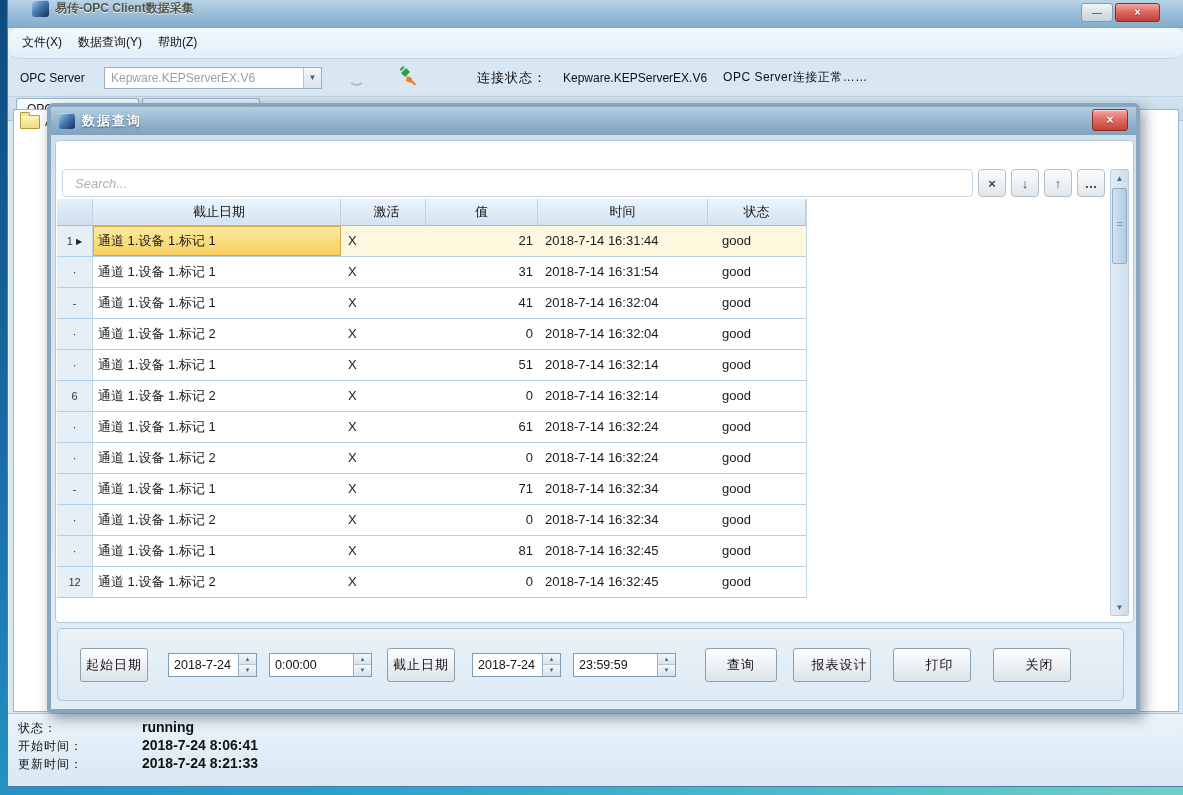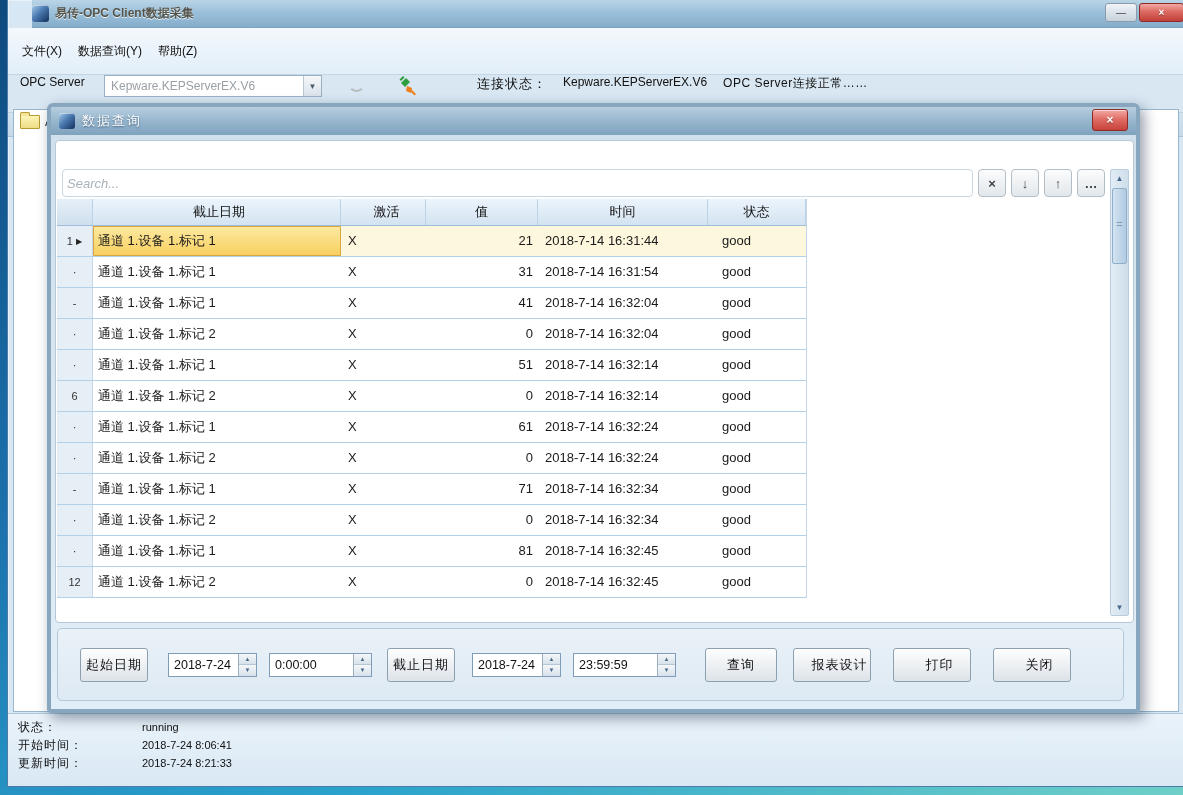--- a/index.html
+++ b/index.html
@@ -3,35 +3,35 @@
 <meta charset="utf-8">
 <style>
   html,body{margin:0;padding:0;}
   body{width:1183px;height:795px;font-family:"Liberation Sans","DejaVu Sans",sans-serif;overflow:hidden;}
   .desktop{position:relative;width:1183px;height:795px;overflow:hidden;
     background:linear-gradient(160deg,#0e4a7e 0%,#1c74b0 45%,#2aa2cc 75%,#6fd0c8 100%);}
 
   
   .main-window{position:absolute;left:7px;top:0;width:1176px;height:786px;
     background:#d7e7f3;border:1px solid #4f7ca6;border-top:none;box-shadow:inset 0 0 0 1px rgba(255,255,255,.45);}
-  .titlebar{height:27px;display:flex;align-items:center;padding:0 0;
-    background:linear-gradient(180deg,#bad4e6 0%,#9cc0da 45%,#84adcb 100%);border-bottom:1px solid #7fa3c0;margin-left:24px;}
+  .titlebar{height:27px;display:flex;padding:0 24px;
+    background:linear-gradient(180deg,#bad4e6 0%,#9cc0da 45%,#84adcb 100%);border-bottom:1px solid #7fa3c0;}
   .cube{width:17px;height:17px;border-radius:3px;flex:0 0 auto;
     background:linear-gradient(135deg,#a8cdec 0%,#4a7ab0 45%,#14305c 100%);box-shadow:inset 0 1px 0 rgba(255,255,255,.5);}
   .title-text{margin-left:6px;font-size:12px;font-weight:bold;color:#54544a;text-shadow:0 1px 0 rgba(255,255,255,.8);}
   .winbtns{margin-left:auto;display:flex;gap:2px;align-self:flex-start;margin-top:3px;}
   .wbtn{height:17px;border-radius:3px;font-size:10px;display:flex;align-items:center;justify-content:center;cursor:default;}
   .btn-min{width:30px;background:linear-gradient(180deg,#f0f4f7,#c6d2db);border:1px solid #8a9aa8;color:#444;}
   .btn-close{width:43px;background:linear-gradient(180deg,#f2a8a4 0%,#dd6a62 45%,#c04038 100%);border:1px solid #8f2b26;color:#fff;font-weight:bold;text-shadow:0 1px 1px rgba(0,0,0,.4);}
 
-  .menubar{height:22px;display:flex;align-items:flex-end;padding:12px 6px;font-size:12px;color:#111;
-    background:linear-gradient(180deg,#f3f9fd,#e2eef8);border-bottom:1px solid #c2d6e6;}
+  .menubar{height:22px;display:flex;align-items:flex-start;padding:4px 6px;font-size:12px;color:#111;
+    background:linear-gradient(180deg,#f3f9fd,#e2eef8);border-bottom:1px solid #c2d6e6;border-radius:10px;}
   .menu-item{padding:2px 8px;}
 
-  .toolbar{height:37px;display:flex;padding:0 4px 0 12px;background:#d8e7f2;border-bottom:1px solid #bdd2e2;font-size:12px;color:#111;}
+  .toolbar{height:37px;display:flex;align-items:center;padding:0 4px 0 12px;background:#d8e7f2;border-bottom:1px solid #bdd2e2;font-size:12px;color:#111;}
   .tb-label{width:84px;}
   .combo{width:218px;height:22px;background:#fff;border:1px solid #9ab0c4;display:flex;align-items:center;box-sizing:border-box;}
   .combo-text{flex:1;padding-left:6px;color:#9aa0a6;font-size:12px;white-space:nowrap;overflow:hidden;}
   .combo-arrow{width:17px;height:20px;display:flex;align-items:center;justify-content:center;font-size:8px;color:#4a5a68;
     background:linear-gradient(180deg,#f5f8fa,#dae3ea);border-left:1px solid #b6c6d2;}
   .arc-icon{width:13px;height:13px;margin-left:26px;border:2px solid transparent;border-bottom-color:#b4bcbc;border-radius:50%;}
   .plug-icon{margin-left:32px;}
   .conn-label{margin-left:58px;font-size:13px;letter-spacing:1px;}
   .conn-server{margin-left:16px;font-size:12px;}
   .conn-msg{margin-left:16px;font-size:12px;letter-spacing:.5px;}
@@ -44,40 +44,40 @@
 
   .content{position:absolute;left:5px;top:109px;right:5px;bottom:74px;background:#fff;border:1px solid #9ab6cc;}
   .tree-item{display:flex;align-items:center;gap:5px;padding:5px 0 0 6px;font-size:12px;color:#222;}
   .folder{width:18px;height:12px;background:linear-gradient(#fdf6b8,#eedc86);border:1px solid #b89a30;border-radius:1px;position:relative;flex:0 0 auto;}
   .folder::before{content:'';position:absolute;top:-4px;left:-1px;width:8px;height:3px;background:#f4e698;border:1px solid #b89a30;border-bottom:none;border-radius:2px 2px 0 0;}
 
   .statusbar{position:absolute;left:0;right:0;bottom:0;height:73px;box-sizing:border-box;
     background:linear-gradient(180deg,#eaf3fa,#d9e8f4);border-top:1px solid #b0c8da;padding:5px 10px;}
   .st-row{display:flex;align-items:baseline;height:18px;}
   .st-label{width:124px;font-size:12px;color:#111;letter-spacing:1px;}
-  .st-value{font-size:11px;color:#111;}
+  .st-value{font-size:14px;color:#111;font-weight:bold;}
 
   
   .dialog{position:absolute;left:47px;top:103px;width:1093px;height:610px;box-sizing:border-box;
     border:4px solid #88a6be;border-radius:6px 6px 4px 4px;background:linear-gradient(180deg,#cfe0ec,#e2eef7);
     box-shadow:4px 5px 14px rgba(15,35,60,.45);z-index:10;}
   .dlg-titlebar{height:28px;display:flex;align-items:center;padding:0 8px;position:relative;
     background:linear-gradient(180deg,#b6cedf 0%,#9ab9d0 45%,#7fa2bd 100%);border-radius:3px 3px 0 0;}
-  .dlg-title{margin-left:7px;font-size:13px;font-weight:normal;color:#fff;text-shadow:0 1px 2px #3c5a78;letter-spacing:2px;}
+  .dlg-title{margin-left:7px;font-size:13px;font-weight:bold;color:#fff;text-shadow:0 1px 2px #3c5a78;letter-spacing:2px;}
   .dlg-close{position:absolute;right:8px;top:2px;width:34px;height:20px;border-radius:3px;
     background:linear-gradient(180deg,#f4a9a5 0%,#e06e66 45%,#c6423a 100%);border:1px solid #8f2b26;
     color:#fff;font-weight:bold;font-size:12px;display:flex;align-items:center;justify-content:center;
     box-shadow:inset 0 1px 0 rgba(255,255,255,.55);text-shadow:0 1px 1px rgba(0,0,0,.4);}
   .dlg-client{position:absolute;left:0;right:0;top:28px;bottom:0;}
 
   .panel-white{position:absolute;left:4px;right:2px;top:5px;height:483px;background:#fff;
     border:1px solid #b7c9d8;border-radius:4px;box-sizing:border-box;}
   .search-row{position:absolute;left:6px;right:28px;top:28px;height:28px;display:flex;gap:5px;}
   .search-input{flex:1;height:28px;box-sizing:border-box;border:1px solid #c8d8e4;border-radius:4px;
-    padding:0 4px;font-size:13px;color:#333;outline:none;background:#fff;font-family:"Liberation Sans","DejaVu Sans",sans-serif;}
+    padding:0 12px;font-size:13px;color:#333;outline:none;background:#fff;font-family:"Liberation Sans","DejaVu Sans",sans-serif;}
   .search-input::placeholder{font-style:italic;color:#a8b2ba;}
   .sbtn{width:28px;height:28px;box-sizing:border-box;border:1px solid #b4bec6;border-radius:4px;
     background:linear-gradient(180deg,#fbfcfd,#e2e7eb);color:#3c4248;font-size:13px;font-weight:bold;
     display:flex;align-items:center;justify-content:center;}
 
   .vscroll{position:absolute;top:28px;right:4px;bottom:6px;width:19px;border:1px solid #b9cdde;border-radius:2px;
     background:linear-gradient(90deg,#e2ecf4,#cfdeeb);box-sizing:border-box;}
   .sc-arrow{position:absolute;left:0;right:0;height:16px;display:flex;align-items:center;justify-content:center;
     font-size:8px;color:#49698a;}
   .sc-up{top:0;} .sc-down{bottom:0;}

